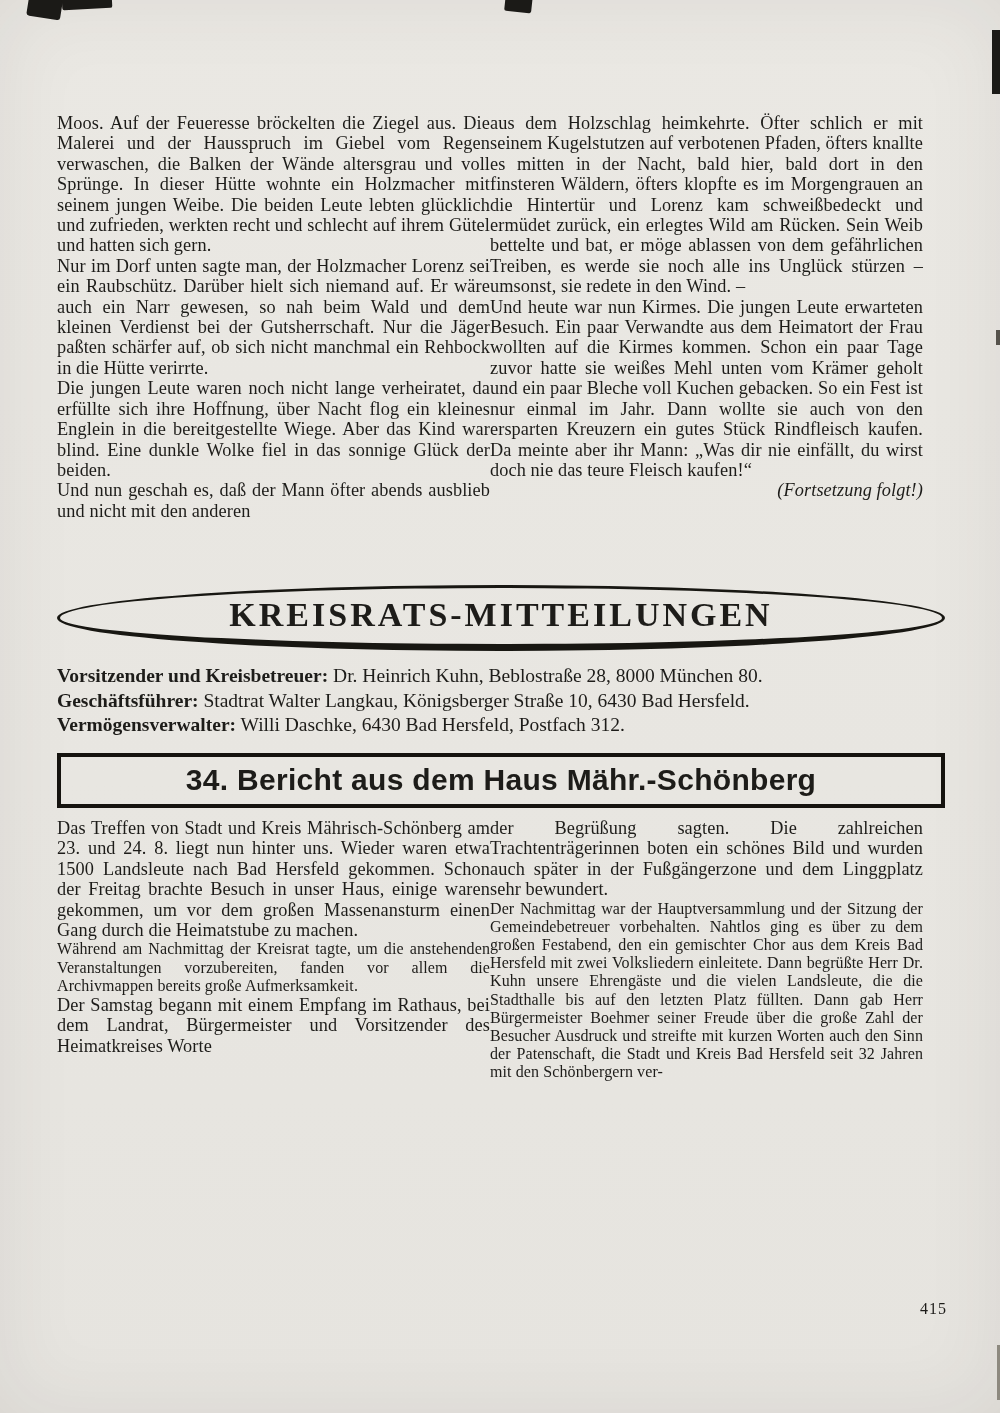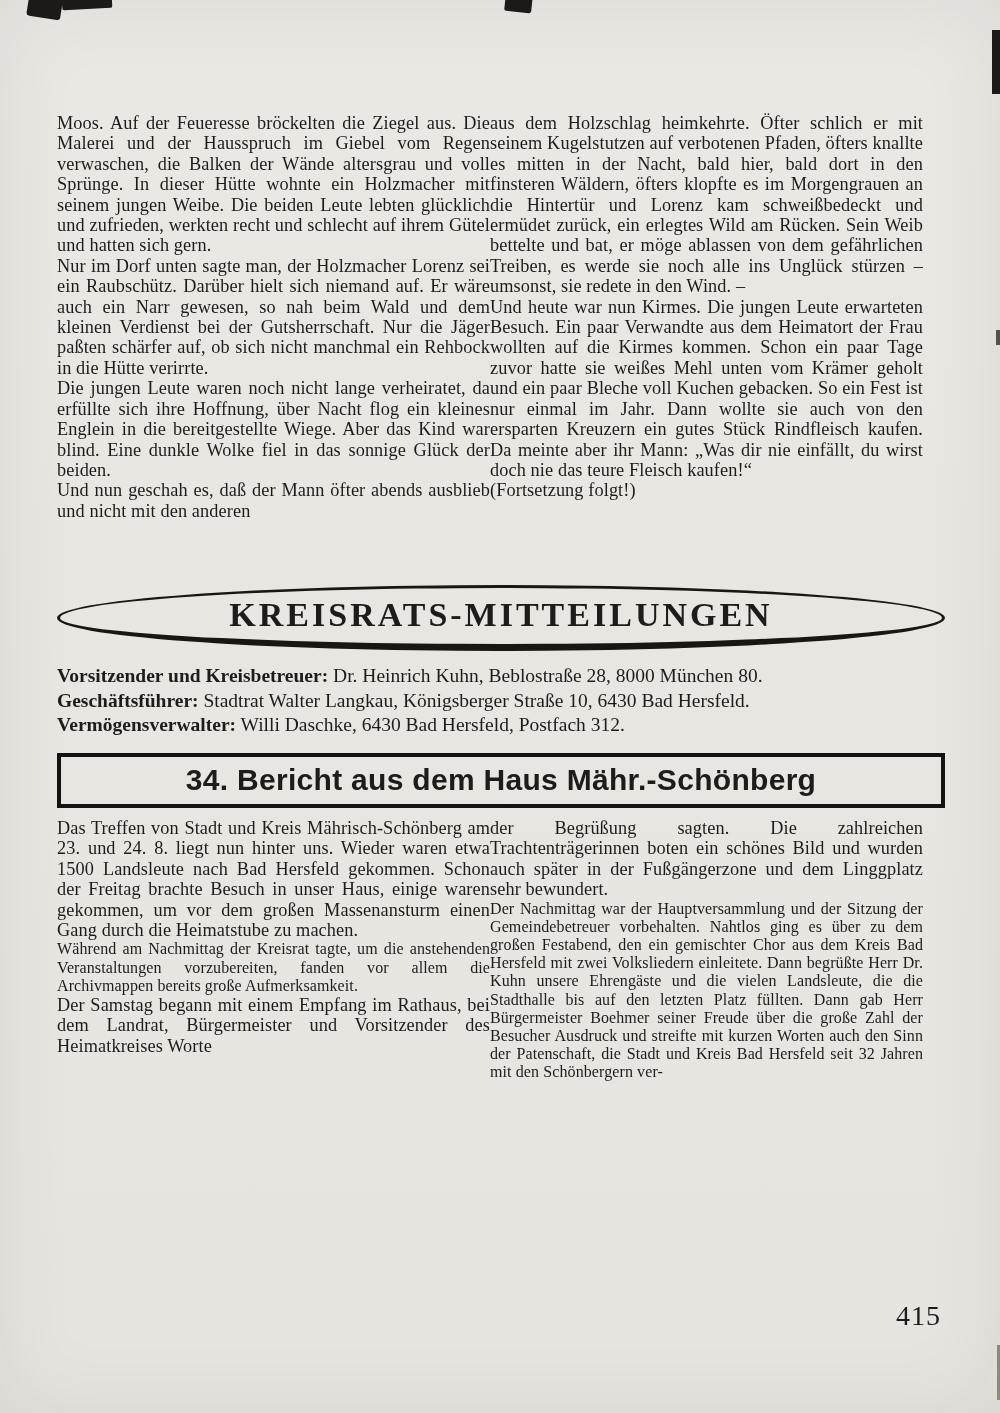--- a/index.html
+++ b/index.html
@@ -22,21 +22,21 @@
   .two-col { display: flex; }
   .col { width: 433px; }
   .story p, .bericht p {
     margin: 0;
     font-size: 18.3px;
     line-height: 20.4px;
     text-align: justify;
     letter-spacing: 0.1px;
   }
   .bericht p.small { font-size: 16px; line-height: 18.2px; }
-  p.continuation { text-align: left; }
+  p.continuation { text-align: right; font-style: italic; }
 
   .oval {
     width: 882px;
     height: 56px;
     margin: 64px auto 0;
     border: 3px solid #181712;
     border-bottom-width: 7px;
     border-radius: 50%;
     display: flex;
     align-items: center;
@@ -76,22 +76,22 @@
     font-size: 30px;
     letter-spacing: 0.3px;
     white-space: nowrap;
   }
 
   .bericht { margin-top: 10px; }
 
   .page-number {
     position: absolute;
     top: 1300px;
-    right: 59px;
-    font-size: 28px;
+    right: 53px;
+    font-size: 16px;
     letter-spacing: 1px;
   }
 
   .artifact { position: absolute; background: #1b1a17; }
   .a1 { left: 28px;  top: -8px;  width: 34px; height: 26px; transform: rotate(9deg);  border-radius: 3px; }
   .a2 { left: 62px;  top: -5px;  width: 50px; height: 14px; transform: rotate(-3deg); border-radius: 2px; }
   .a3 { left: 505px; top: -6px;  width: 27px; height: 18px; transform: rotate(6deg);  border-radius: 2px; }
   .a4 { right: -3px; top: 30px;  width: 11px; height: 64px; }
   .a5 { right: -2px; top: 330px; width: 6px;  height: 15px; background: #56524b; }
   .a6 { right: -1px; top: 1345px; width: 4px; height: 55px; background: #8d897f; }

